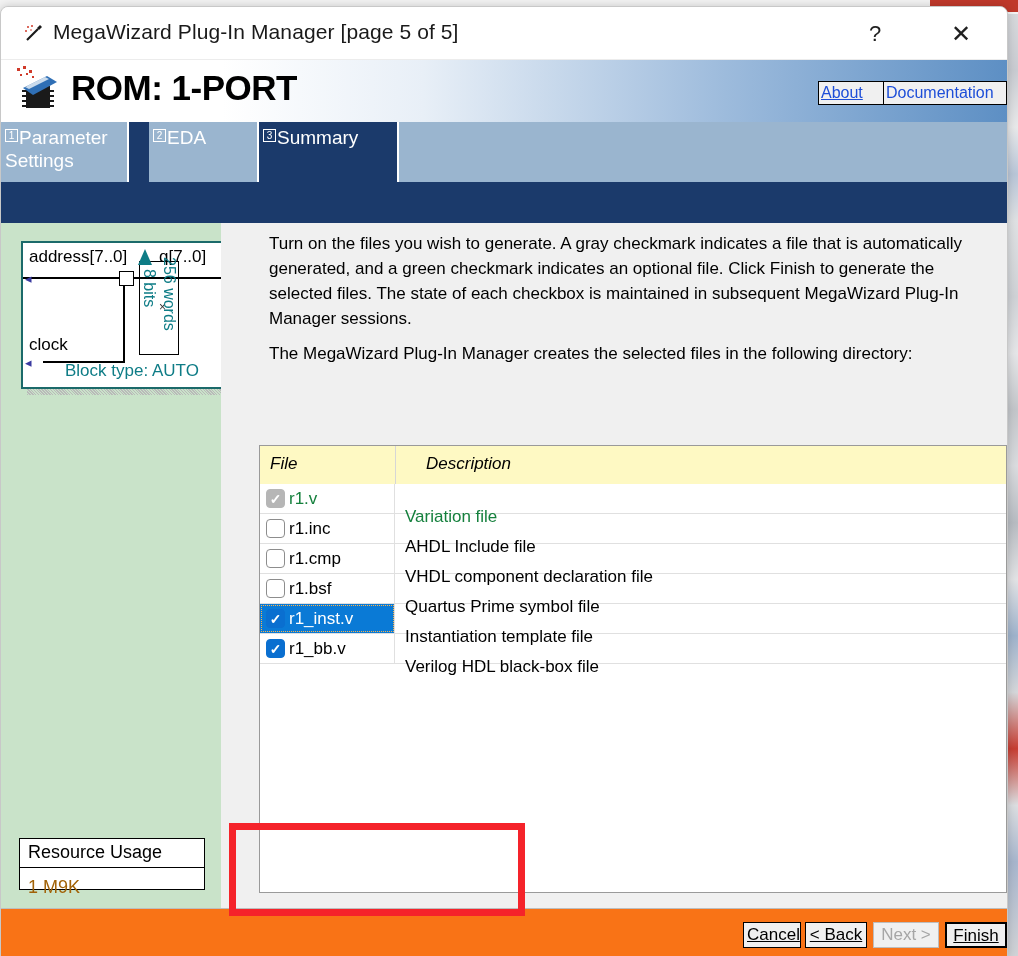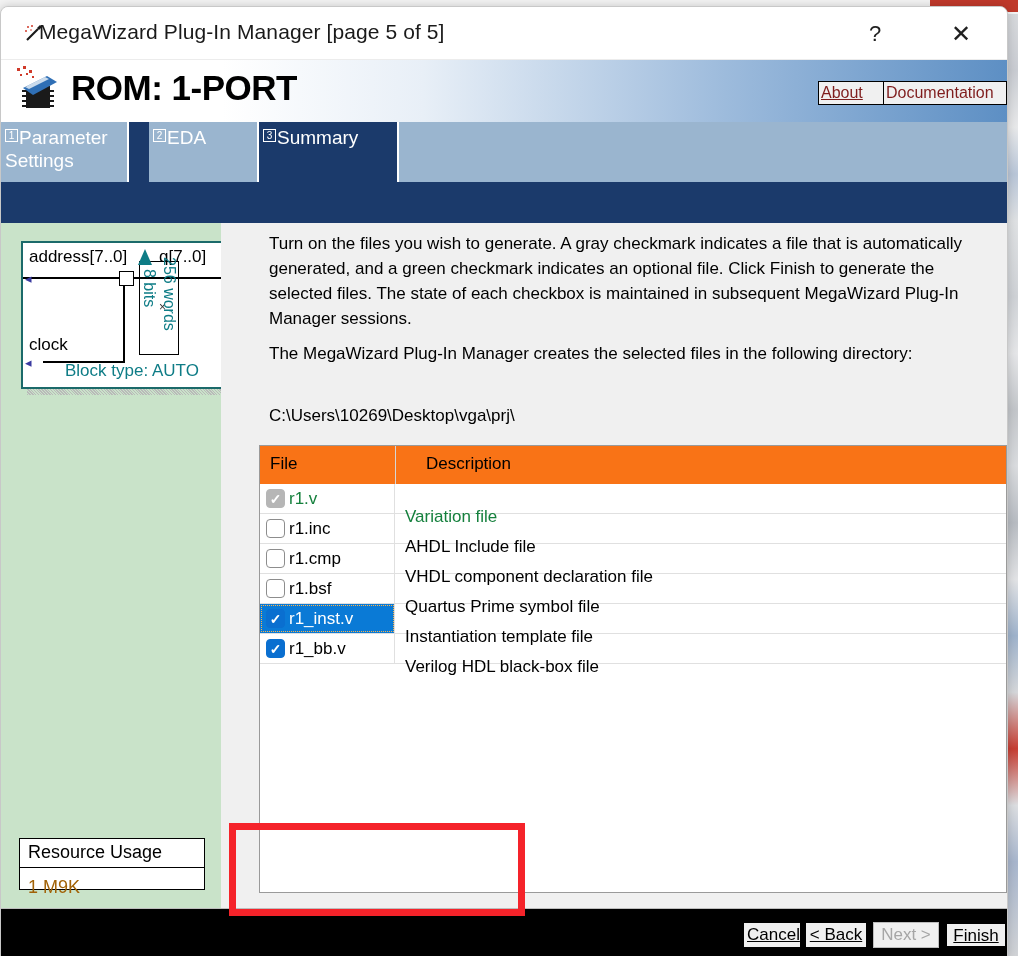--- a/index.html
+++ b/index.html
@@ -45,21 +45,21 @@
 
   
   #titlebar {
     position: relative; height: 52px; background: #ffffff;
     border-bottom: 1px solid #ececec;
   }
   #title-wand {
     position: absolute; left: 22px; top: 17px; width: 20px; height: 20px;
   }
   #title-text {
-    position: absolute; left: 38px; top: 13px;
+    position: absolute; left: 52px; top: 13px;
     font-size: 21px; color: #1a1a1a; letter-spacing: .1px;
     white-space: nowrap;
   }
   .tb-btn {
     position: absolute; top: 9px; width: 44px; height: 36px;
     font-size: 22px; color: #202020; text-align: center; line-height: 36px;
     cursor: default; background: transparent;
   }
   #help-button { right: 110px; }
   #close-button { right: 24px; font-size: 24px; }
@@ -72,21 +72,21 @@
   #banner-icon { position: absolute; left: 8px; top: 2px; width: 56px; height: 56px; }
   #banner-title {
     position: absolute; left: 70px; top: 8px;
     font-size: 35px; font-weight: bold; color: #000000;
     font-family: "Liberation Sans", sans-serif;
     letter-spacing: -0.5px;
   }
   .banner-link {
     position: absolute; top: 21px; height: 22px;
     background: #f0f0f0; border: 1px solid #000000;
-    font-size: 16px; color: #7f1d1d; line-height: 21px;
+    font-size: 16px; color: #1d4ed8; line-height: 21px;
     padding: 0 2px; white-space: nowrap; overflow: hidden;
   }
   #about-link { right: 123px; width: 60px; }
   #about-link u { text-decoration: underline; }
   #documentation-link { right: 0px; width: 118px; }
 
   
   #tabstrip {
     position: relative; height: 60px; background: #1b3a6b;
   }
@@ -206,21 +206,21 @@
   }
   #para-1 { top: 8px; }
   #para-2 { top: 118px; }
   #para-3 { top: 180px; }
 
   
   #file-table {
     position: absolute; left: 38px; top: 222px; width: 748px; height: 448px;
     background: #ffffff; border: 1px solid #9a9a9a; box-sizing: border-box;
   }
-  #table-header { position: relative; height: 38px; background: #f97316; }
+  #table-header { position: relative; height: 38px; background: #fef9c3; font-style: italic; }
   .th {
     position: absolute; top: 8px; font-size: 17px; color: #000000;
   }
   #th-file { left: 10px; }
   #th-description { left: 145px; margin-left: 21px; }
   #col-divider {
     position: absolute; left: 135px; top: 0; width: 1px; height: 100%;
     background: #d6d6d6;
   }
   .trow {
@@ -258,21 +258,21 @@
     position: absolute; left: 228px; top: 600px;
     width: 296px; height: 93px;
     border: 7px solid #f5232a;
     box-sizing: border-box;
     pointer-events: none; z-index: 40;
   }
 
   
   #footer {
     position: absolute; left: 0; bottom: 0; width: 100%; height: 48px;
-    background: #000000; border-top: 1px solid #bdbdbd;
+    background: #f97316; border-top: 1px solid #bdbdbd;
   }
   .fbtn {
     position: absolute; top: 13px; height: 26px;
     background: #f0f0f0; border: 1px solid #000000;
     font-size: 17px; color: #000000; line-height: 24px;
     text-align: center; padding: 0 3px; white-space: nowrap; overflow: hidden;
     box-sizing: border-box;
   }
   .fbtn.disabled { color: #a6a6a6; border-color: #bdbdbd; }
   #btn-cancel { right: 206px; width: 58px; }
@@ -377,21 +377,20 @@
       <div id="resource-box">
         <div id="resource-title">Resource Usage</div>
         <div id="resource-sep"></div>
         <div id="resource-value">1 M9K</div>
       </div>
     </div>
 
     <div id="content">
       <div class="para" id="para-1">Turn on the files you wish to generate. A gray checkmark indicates a file that is automatically generated, and a green checkmark indicates an optional file. Click Finish to generate the selected files. The state of each checkbox is maintained in subsequent MegaWizard Plug-In Manager sessions.</div>
       <div class="para" id="para-2">The MegaWizard Plug-In Manager creates the selected files in the following directory:</div>
-      <div class="para" id="para-3">C:\Users\10269\Desktop\vga\prj\</div>
 
       <div id="file-table">
         <div id="table-header">
           <div id="col-divider"></div>
           <div class="th" id="th-file">File</div>
           <div class="th" id="th-description">Description</div>
         </div>
 
         <div class="trow row-auto">
           <div class="cell-file">

